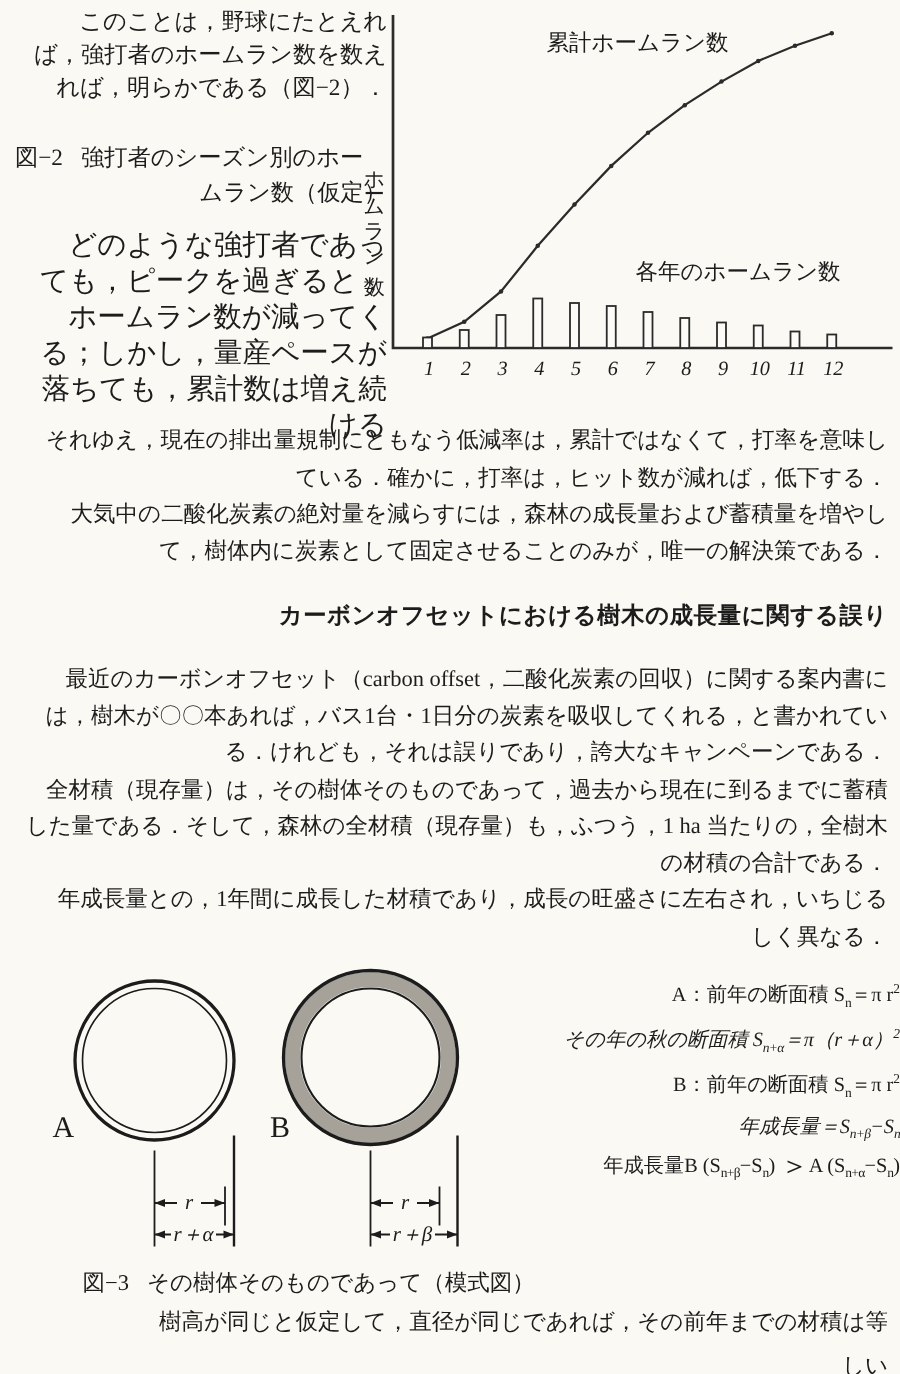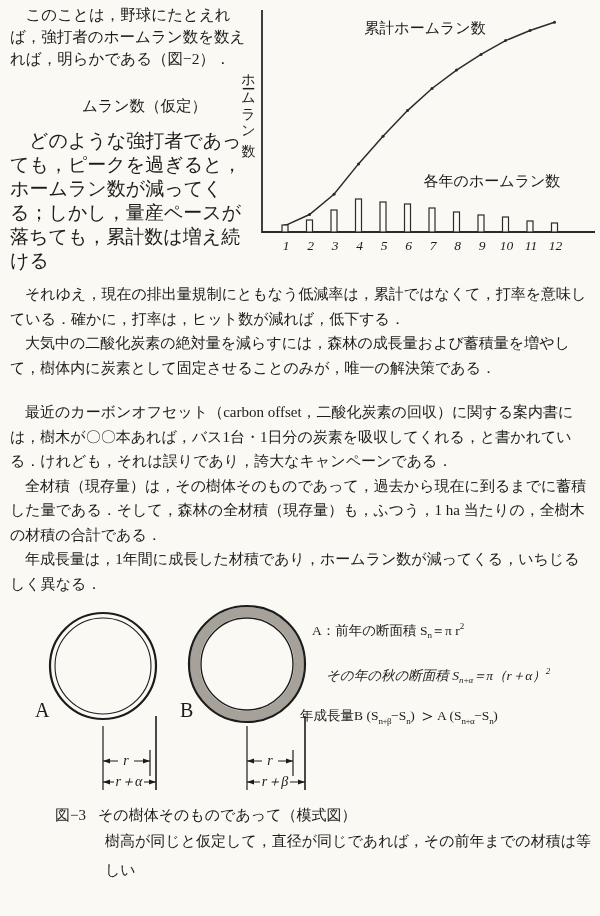--- a/index.html
+++ b/index.html
@@ -1,19 +1,20 @@
 <!DOCTYPE html>
 <html><head>
 <meta charset="utf-8">
 <style>
   html,body { margin:0; padding:0; background:#faf9f4; }
   .page {
     position:relative; width:600px; height:916px; overflow:hidden;
     background:#faf9f4; color:#1c1c1c;
     font-family:"Liberation Serif","DejaVu Serif",serif;
+    text-align:right;
   }
   
   .top-section { position:relative; height:268px; }
   .left-col { position:absolute; left:10px; top:4px; width:248px; }
   .intro-para { margin:0; font-size:15.5px; line-height:22px; text-indent:1em; }
   .fig2-caption { margin-top:24px; font-size:15.5px; line-height:23px; }
   .cap-line1 { display:flex; }
   .cap-label { flex:0 0 auto; margin-right:12px; }
   .cap-line2 { padding-left:72px; }
   .fig2-note { margin:12px 0 0 0; font-size:19px; line-height:24px; text-indent:1em; }
@@ -36,22 +37,22 @@
     font-family:"Liberation Sans","DejaVu Sans",sans-serif; letter-spacing:.5px;
   }
   
   .fig3 { position:relative; margin-top:8px; height:194px; }
   .circles-svg { position:absolute; left:15px; top:0; }
   .dim-line { stroke:#1c1c1c; stroke-width:1.2; }
   .dim-line.tall { stroke-width:1.6; }
   .dim-text { font-size:14px; font-style:italic; fill:#1c1c1c; }
   .circle-label { font-size:20px; fill:#1c1c1c; }
   .formulas {
-    position:absolute; left:300px; top:4px; width:282px;
-    font-size:13.5px; line-height:36px; white-space:nowrap;
+    position:absolute; left:318px; top:4px; width:282px;
+    font-size:13.5px; line-height:21px; white-space:nowrap;
   }
   .formula-line sub { font-size:9px; letter-spacing:-.5px; }
   .formula-line sup { font-size:9px; }
   .formula-line .big { font-size:19px; vertical-align:-2px; }
   .ind1 { padding-left:12px; }
   .ind2 { padding-left:26px;font-style:italic; }
   
   .fig3-caption { margin:6px 8px 0 55px; font-size:15px; }
   .fig3-cap-title { display:flex; line-height:23px; }
   .fig3-cap-title .cap-label { }
@@ -59,20 +60,24 @@
 </style>
 </head>
 <body>
 
 <div class="page">
 
   <div class="top-section">
     <div class="left-col">
       <p class="intro-para">このことは，野球にたとえれば，強打者のホームラン数を数えれば，明らかである（図−2）．</p>
       <div class="fig2-caption">
+        <div class="cap-line1">
+          <span class="cap-label">図−2</span>
+          <span>強打者のシーズン別のホー</span>
+        </div>
         <div class="cap-line2">ムラン数（仮定）</div>
       </div>
       <p class="fig2-note">どのような強打者であっても，ピークを過ぎると，ホームラン数が減ってくる；しかし，量産ペースが落ちても，累計数は増え続ける</p>
     </div>
 
     <div class="chart-wrap">
       <div class="chart-ylabel">ホームラン数</div>
       <svg class="chart-svg" width="345" height="258" viewBox="0 0 345 258">
         <path class="axis" d="M7 10 L7 232 L340 232"></path>
         <g>
@@ -122,25 +127,26 @@
         <text class="series-label" x="237" y="186" text-anchor="middle">各年のホームラン数</text>
       </svg>
     </div>
   </div>
 
   <div class="paras">
     <p>それゆえ，現在の排出量規制にともなう低減率は，累計ではなくて，打率を意味している．確かに，打率は，ヒット数が減れば，低下する．</p>
     <p>大気中の二酸化炭素の絶対量を減らすには，森林の成長量および蓄積量を増やして，樹体内に炭素として固定させることのみが，唯一の解決策である．</p>
   </div>
 
+  <h2 class="section-heading">カーボンオフセットにおける樹木の成長量に関する誤り</h2>
 
   <div class="paras" style="margin-top:20px;">
     <p>最近のカーボンオフセット（carbon offset，二酸化炭素の回収）に関する案内書には，樹木が〇〇本あれば，バス1台・1日分の炭素を吸収してくれる，と書かれている．けれども，それは誤りであり，誇大なキャンペーンである．</p>
     <p>全材積（現存量）は，その樹体そのものであって，過去から現在に到るまでに蓄積した量である．そして，森林の全材積（現存量）も，ふつう，1 ha 当たりの，全樹木の材積の合計である．</p>
-    <p>年成長量は，1年間に成長した材積であり，ホームラン数が減ってくる，いちじるしく異なる．</p>
+    <p>年成長量との，1年間に成長した材積であり，成長の旺盛さに左右され，いちじるしく異なる．</p>
   </div>
 
   <div class="fig3">
     <svg class="circles-svg" width="320" height="196" viewBox="0 0 320 196">
 
       <circle cx="88" cy="62" r="53" fill="none" stroke="#1c1c1c" stroke-width="2.2"></circle>
       <circle cx="88" cy="62" r="48" fill="none" stroke="#1c1c1c" stroke-width="1.1"></circle>
       <text class="circle-label" x="20" y="113">A</text>
 
       <circle cx="232" cy="60" r="52" fill="none" stroke="#a6a29a" stroke-width="10"></circle>
@@ -173,20 +179,22 @@
       <line class="dim-line" x1="232" y1="178" x2="290" y2="178"></line>
       <polygon points="232,178 239,175.4 239,180.6" fill="#1c1c1c"></polygon>
       <polygon points="290,178 283,175.4 283,180.6" fill="#1c1c1c"></polygon>
       <rect x="245" y="171" width="30" height="13" fill="#faf9f4"></rect>
       <text class="dim-text" x="260" y="182" text-anchor="middle">r＋β</text>
     </svg>
 
     <div class="formulas">
         <div class="formula-line ind1"><span>A：前年の断面積 S</span><sub>n</sub><span>＝π r</span><sup>2</sup></div>
         <div class="formula-line ind2"><span>その年の秋の断面積 S</span><sub>n+α</sub><span>＝π（r＋α）</span><sup>2</sup></div>
+        <div class="formula-line ind1"><span>B：前年の断面積 S</span><sub>n</sub><span>＝π r</span><sup>2</sup></div>
+        <div class="formula-line ind2"><span>年成長量＝S</span><sub>n+β</sub><span>−S</span><sub>n</sub></div>
         <div class="formula-line"><span>年成長量B (S</span><sub>n+β</sub><span>−S</span><sub>n</sub><span>) </span><span class="big">＞</span><span>A (S</span><sub>n+α</sub><span>−S</span><sub>n</sub><span>)</span></div>
       </div>
   </div>
 
   <div class="fig3-caption">
     <div class="fig3-cap-title">
       <span class="cap-label">図−3</span>
       <span>その樹体そのものであって（模式図）</span>
     </div>
     <div class="fig3-cap-desc">

